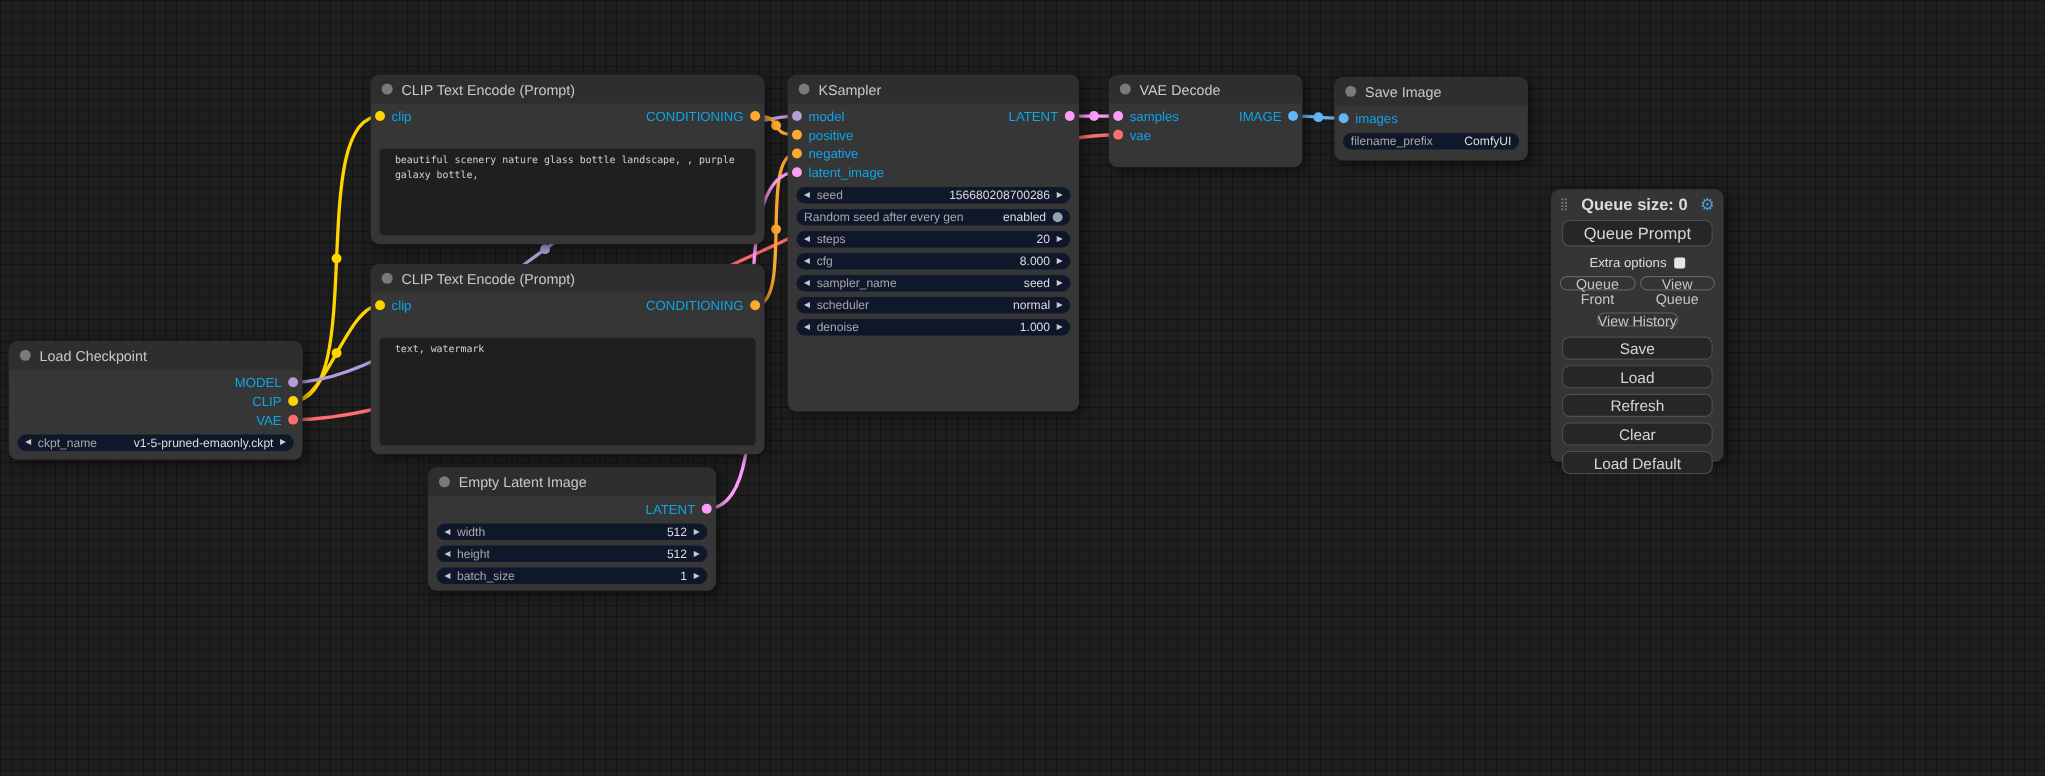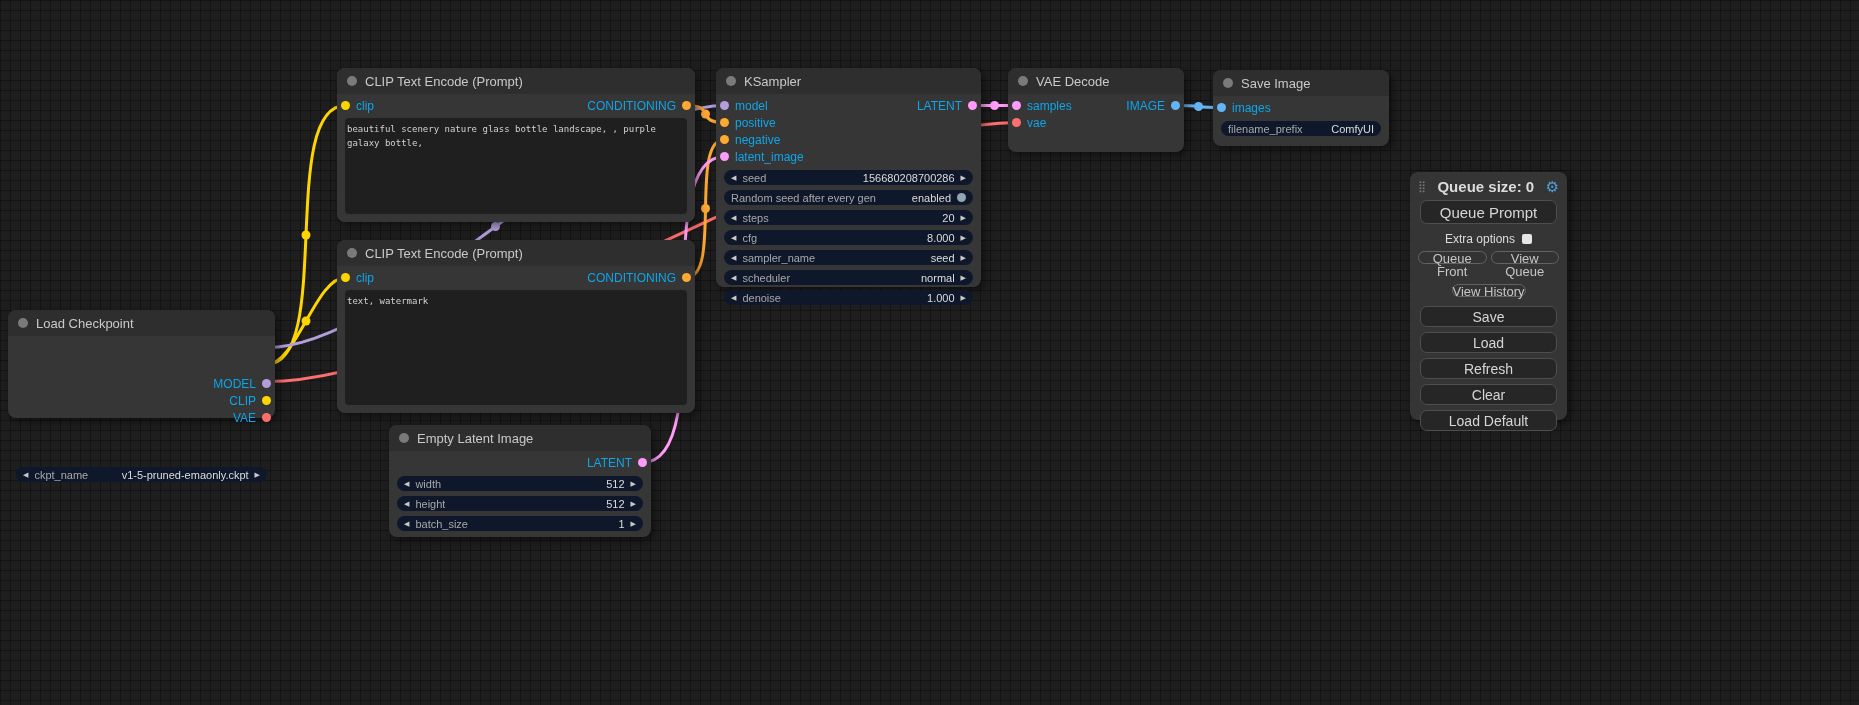--- a/index.html
+++ b/index.html
@@ -43,34 +43,34 @@
     background:#0f172a; border-radius:8px;
     display:flex; align-items:center; gap:6px;
     padding:0 7px; font-size:11px;
   }
   .widget .arrow { color:#c9c9c9; font-size:7px; line-height:1; flex:none; }
   .widget .w-label { color:#a8a8a8; white-space:nowrap; overflow:hidden; }
   .widget .w-value { margin-left:auto; color:#dcdcdc; white-space:nowrap; }
   .toggle-dot { width:9px; height:9px; border-radius:50%; flex:none; }
 
   .node-textarea {
-    flex:1; margin:4px 8px 8px 8px;
+    flex:1; margin:21px 8px 8px 8px;
     background:#1f1f1f; border-radius:4px;
-    padding:5px 2px;
+    padding:5px 14px;
     font-family:"DejaVu Sans Mono", monospace;
     font-size:9px; line-height:1.55; color:#d2d2d2;
     white-space:pre-wrap; word-break:break-word; overflow:hidden;
   }
 
   
-  #node-load-checkpoint   { left:8px;    top:310px; width:267px; height:108px;gap:36px; }
+  #node-load-checkpoint   { left:8px;    top:310px; width:267px; height:108px; }
   #node-clip-positive     { left:337px;  top:68px;  width:358px; height:154px; }
   #node-clip-negative     { left:337px;  top:240px; width:358px; height:173px; }
   #node-empty-latent      { left:389px;  top:425px; width:262px; height:112px; }
-  #node-ksampler          { left:716px;  top:68px;  width:265px; height:219px; }
+  #node-ksampler          { left:716px;  top:68px;  width:265px; height:306px; }
   #node-vae-decode        { left:1008px; top:68px;  width:176px; height:84px;  }
   #node-save-image        { left:1213px; top:70px;  width:176px; height:76px;  }
 
   
   #queue-panel {
     position:absolute; z-index:3;
     left:1410px; top:172px; width:157px; height:248px;
     background:#353535; border-radius:8px;
     box-shadow:3px 3px 10px rgba(0,0,0,0.5);
   }

